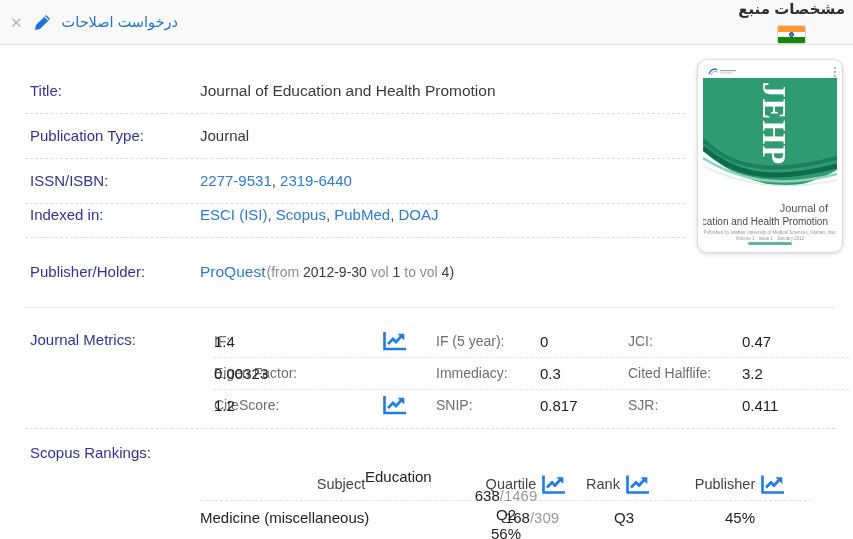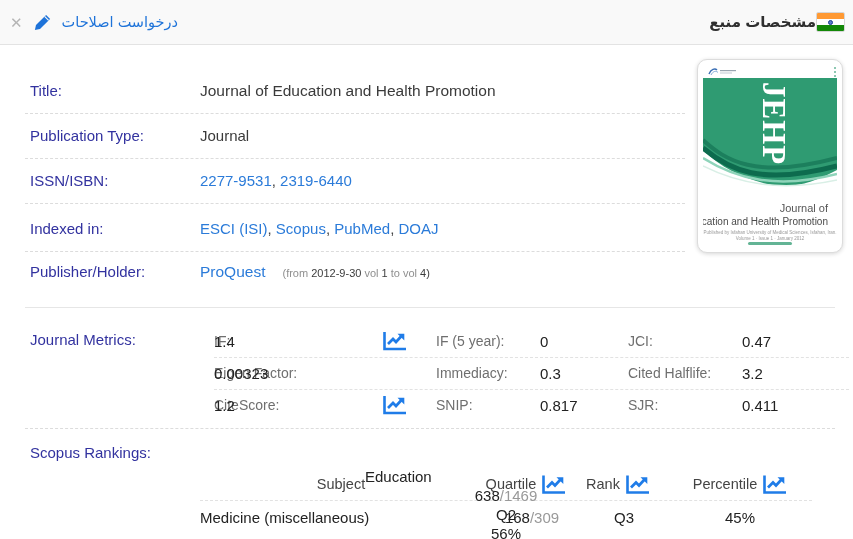--- a/index.html
+++ b/index.html
@@ -1,21 +1,21 @@
 <!DOCTYPE html>
 <html><head>
 <meta charset="utf-8">
 <style>
   html,body{margin:0;padding:0;background:#fff;}
   .page{position:relative;width:853px;height:539px;overflow:hidden;background:#fff;
         font-family:"Liberation Sans","DejaVu Sans",sans-serif;color:#333;}
   
   .topbar{position:absolute;top:0;left:0;width:853px;height:44px;background:#f9f9f9;
           border-bottom:1px solid #e3e3e3;}
-  .tb-right{position:absolute;right:8px;top:0;height:44px;display:flex;align-items:center;}
+  .tb-right{position:absolute;right:8px;top:0;height:44px;display:flex;align-items:center;gap:7px;flex-direction:column;}
   .tb-title{font-size:15px;font-weight:700;color:#2f2f2f;direction:rtl;}
   .flag{width:27px;height:18px;border:1px solid #d6d6d6;border-radius:2px;overflow:hidden;
         display:flex;flex-direction:column;background:#fff;}
   .flag .s1{height:6px;background:#ff9933;}
   .flag .s2{height:6px;background:#ffffff;position:relative;}
   .flag .s3{height:6px;background:#138808;}
   .flag .chakra{position:absolute;left:50%;top:50%;width:5px;height:5px;margin:-2.5px 0 0 -2.5px;
         border:1px solid #1a3c8f;border-radius:50%;box-sizing:border-box;background:#5b79c9;}
   .tb-left{position:absolute;left:10px;top:0;height:44px;display:flex;align-items:center;gap:11px;}
   .close-x{font-size:15px;font-weight:700;color:#b5b5b5;cursor:pointer;line-height:1;}
@@ -23,21 +23,21 @@
   .corrections{font-size:14.5px;color:#1e73d9;direction:rtl;cursor:pointer;text-decoration:none;}
   
   .irow{position:absolute;left:25px;width:660px;height:45px;display:flex;align-items:center;}
   .irow.dashed{border-bottom:1px dashed #dcdcdc;}
   .ilabel{position:absolute;left:5px;font-size:15px;color:#32329f;}
   .ivalue{position:absolute;left:175px;font-size:15px;color:#3a3a3a;white-space:nowrap;text-align:center;}
   .lnk{color:#2b7bd9;text-decoration:none;cursor:pointer;}
   .sep{color:#444;}
   .muted{color:#8f8f8f;}
   .dark{color:#3c3c3c;}
-  .note{font-size:11px;margin-left:17px;}
+  .note{font-size:14px;margin-left:1px;}
   .divider-solid{position:absolute;left:25px;top:307px;width:810px;height:0;border-top:1px solid #e6e6e6;}
   .divider-dashed{position:absolute;left:25px;top:428px;width:810px;height:0;border-top:1px dashed #dcdcdc;}
   
   .sec-label{position:absolute;left:30px;font-size:15px;color:#32329f;}
   .mrow{position:absolute;left:214px;width:635px;height:32px;}
   .mrow.dashed{border-bottom:1px dashed #e2e2e2;}
   .mrow span{position:absolute;top:50%;transform:translateY(-50%);white-space:nowrap;}
   .mlab{font-size:14px;color:#6f6f6f;}
   .mval{font-size:15px;color:#222;}
   .l1{left:0;} .v1{left:108;} .l2{left:222px;} .v2{left:326px;} .l3{left:414px;} .v3{left:528px;}
@@ -107,21 +107,21 @@
   <div class="irow dashed" style="top:113px">
     <span class="ilabel">Publication Type:</span>
     <span class="ivalue">Journal</span>
   </div>
 
   <div class="irow dashed" style="top:158px">
     <span class="ilabel">ISSN/ISBN:</span>
     <span class="ivalue"><a class="lnk">2277-9531</a><span class="sep">, </span><a class="lnk">2319-6440</a></span>
   </div>
 
-  <div class="irow dashed" style="top:206px">
+  <div class="irow dashed" style="top:192px">
     <span class="ilabel">Indexed in:</span>
     <span class="ivalue"><a class="lnk">ESCI (ISI)</a><span class="sep">, </span><a class="lnk">Scopus</a><span class="sep">, </span><a class="lnk">PubMed</a><span class="sep">, </span><a class="lnk">DOAJ</a></span>
   </div>
 
   <div class="irow" style="top:249px">
     <span class="ilabel">Publisher/Holder:</span>
     <span class="ivalue">
       <a class="lnk" style="font-size:15.5px">ProQuest</a><span class="note"><span class="muted">(from </span><span class="dark">2012-9-30</span><span class="muted"> vol </span><span class="dark">1</span><span class="muted"> to vol </span><span class="dark">4)</span></span>
     </span>
   </div>
@@ -194,21 +194,21 @@
         <span>Rank</span>
         <span>
   <svg class="trend" viewBox="0 0 25 21">
     <path d="M2.5 1.5 V18.5 H24" stroke="#1f7ce8" stroke-width="2.6" fill="none"></path>
     <path d="M6 13.5 L11 8.5 L14 11.5 L19.5 5.5" stroke="#1f7ce8" stroke-width="2.7" fill="none"></path>
     <path d="M15.5 3.2 L22.3 3.2 L22.3 10 Z" fill="#1f7ce8"></path>
   </svg>
 </span>
       </div>
       <div class="cell c-pct">
-        <span>Percentile</span>
+        <span>Publisher</span>
         <span>
   <svg class="trend" viewBox="0 0 25 21">
     <path d="M2.5 1.5 V18.5 H24" stroke="#1f7ce8" stroke-width="2.6" fill="none"></path>
     <path d="M6 13.5 L11 8.5 L14 11.5 L19.5 5.5" stroke="#1f7ce8" stroke-width="2.7" fill="none"></path>
     <path d="M15.5 3.2 L22.3 3.2 L22.3 10 Z" fill="#1f7ce8"></path>
   </svg>
 </span>
       </div>
     </div>
 

